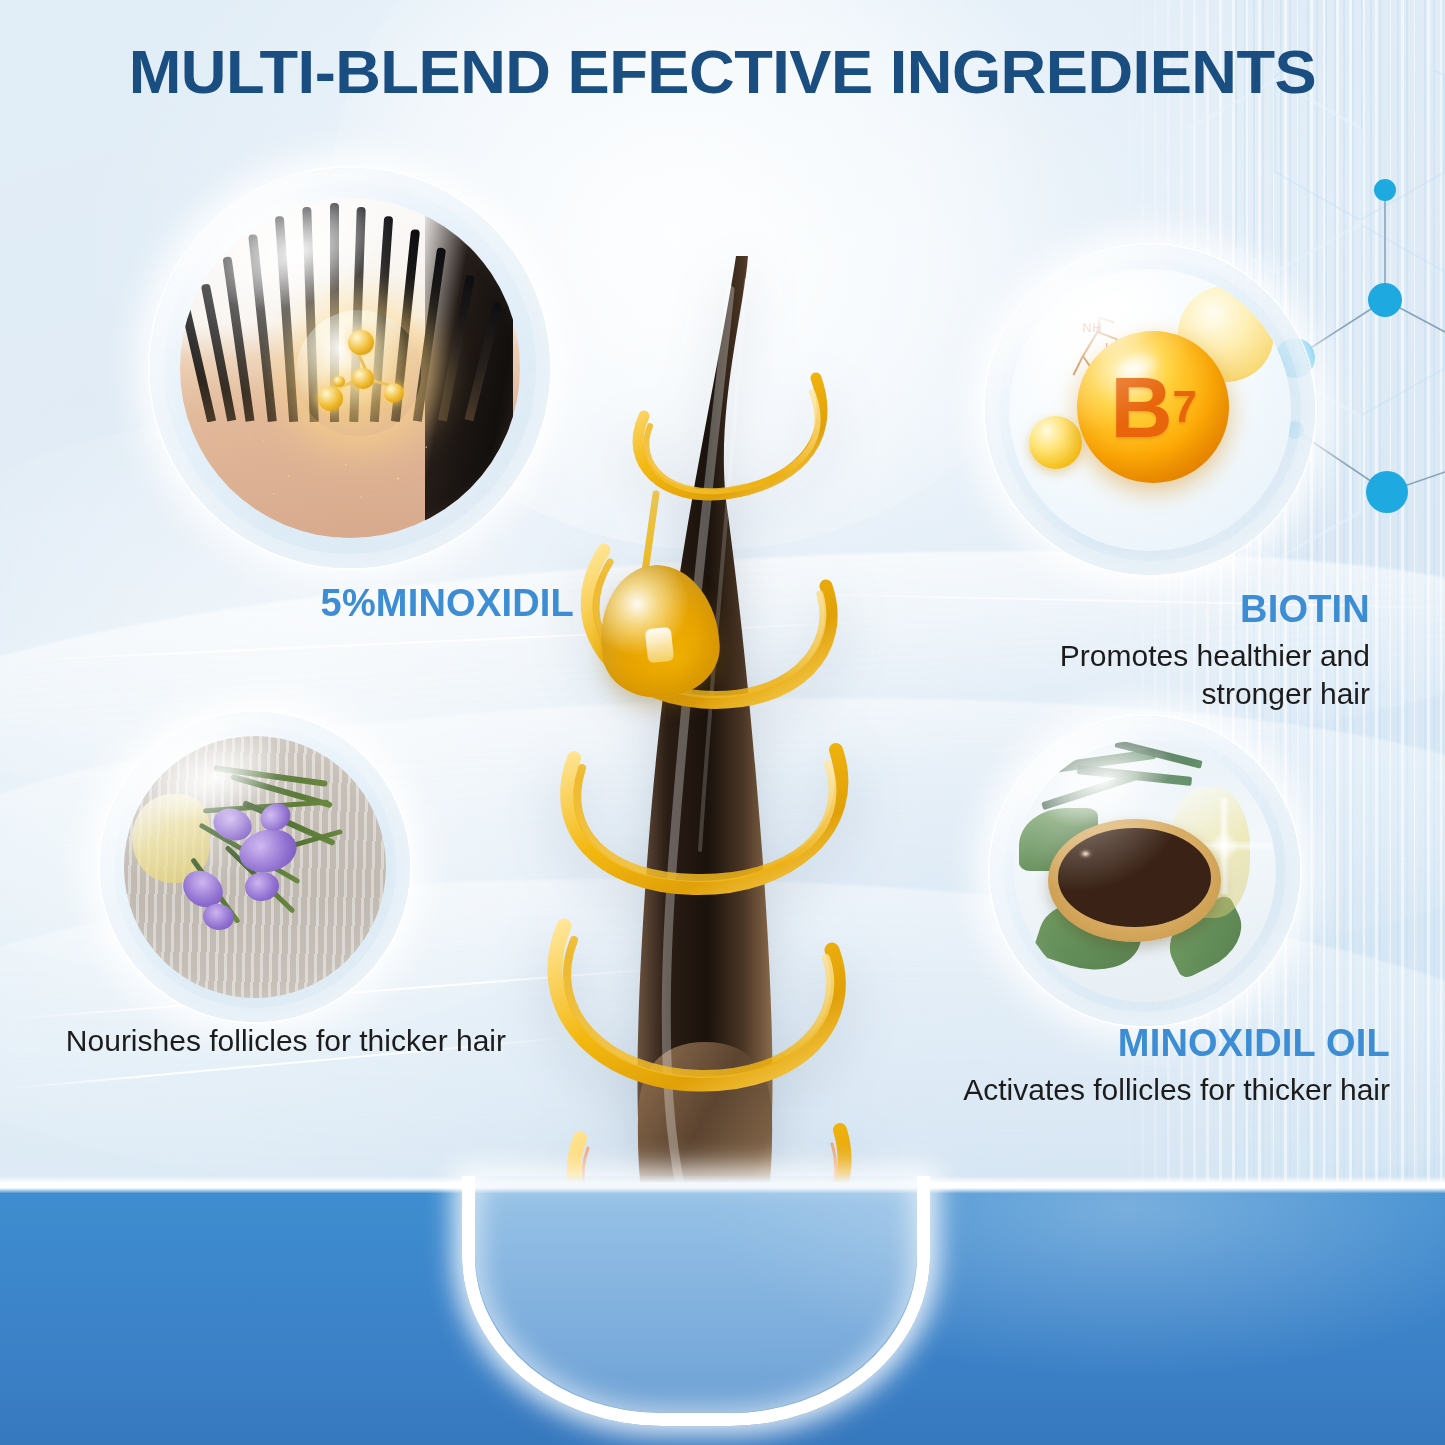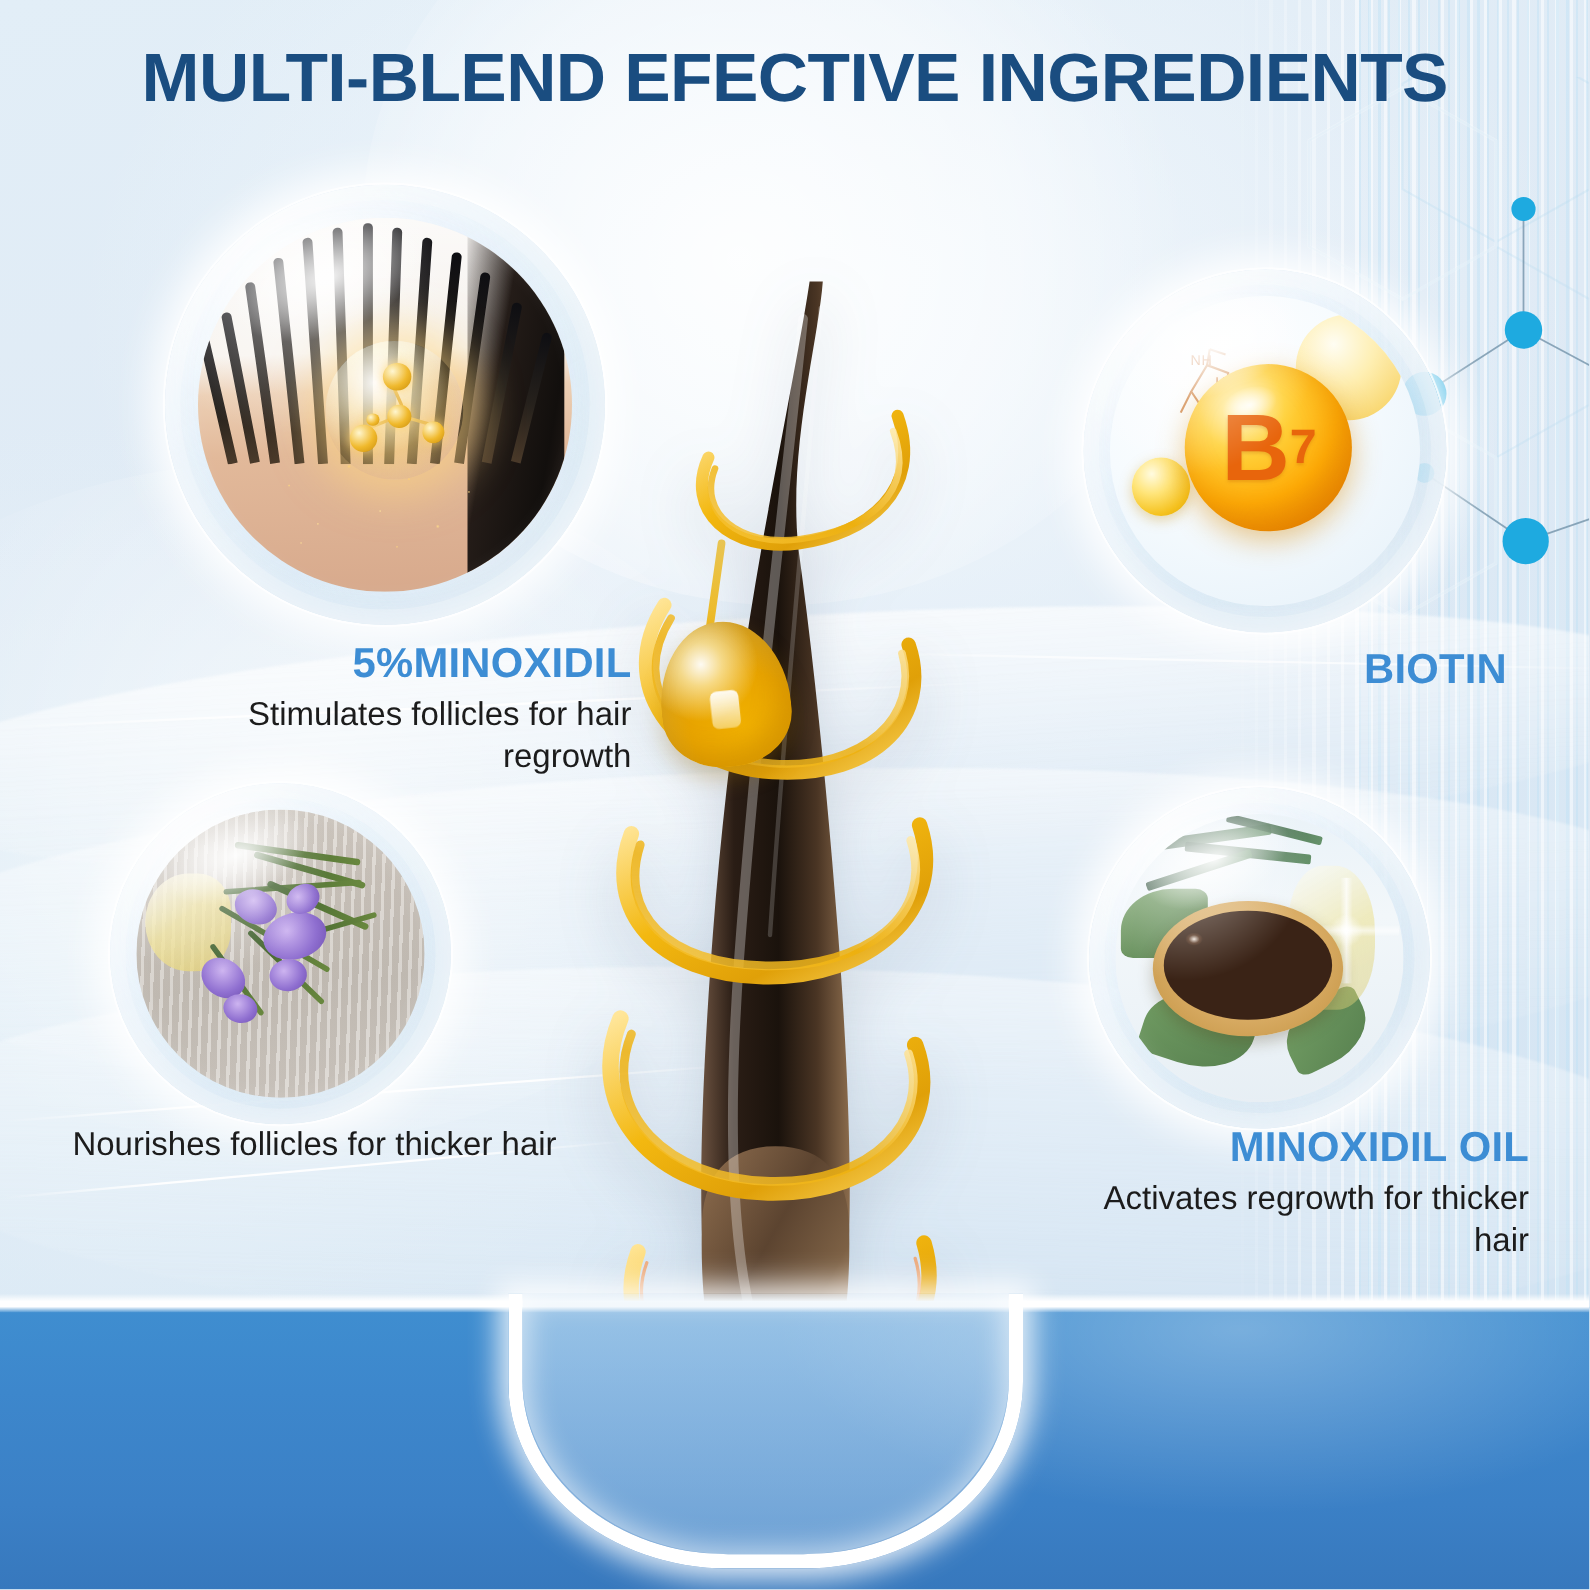--- a/index.html
+++ b/index.html
@@ -573,29 +573,29 @@
           <div class="beans"></div>
         </div>
       </div>
     </div>
     <div class="specular"></div>
     <div class="glassring"></div>
   </div>
 
   <div class="label-block" id="t-minox">
     <div class="ing-name">5%MINOXIDIL</div>
-    <div class="ing-desc">Stimulates follicles for hair regrowth</div>
   </div>
 
   <div class="label-block" id="t-biotin">
     <div class="ing-name">BIOTIN</div>
+    <div class="ing-desc">Promotes healthier and stronger hair</div>
   </div>
 
   <div class="label-block" id="t-castor">
     <div class="ing-desc">Nourishes follicles for thicker hair</div>
   </div>
 
   <div class="label-block" id="t-rose">
     <div class="ing-name">MINOXIDIL OIL</div>
-    <div class="ing-desc">Activates regrowth for thicker hair</div>
+    <div class="ing-desc">Activates follicles for thicker hair</div>
   </div>
 
 </div>
 
 </body></html>

